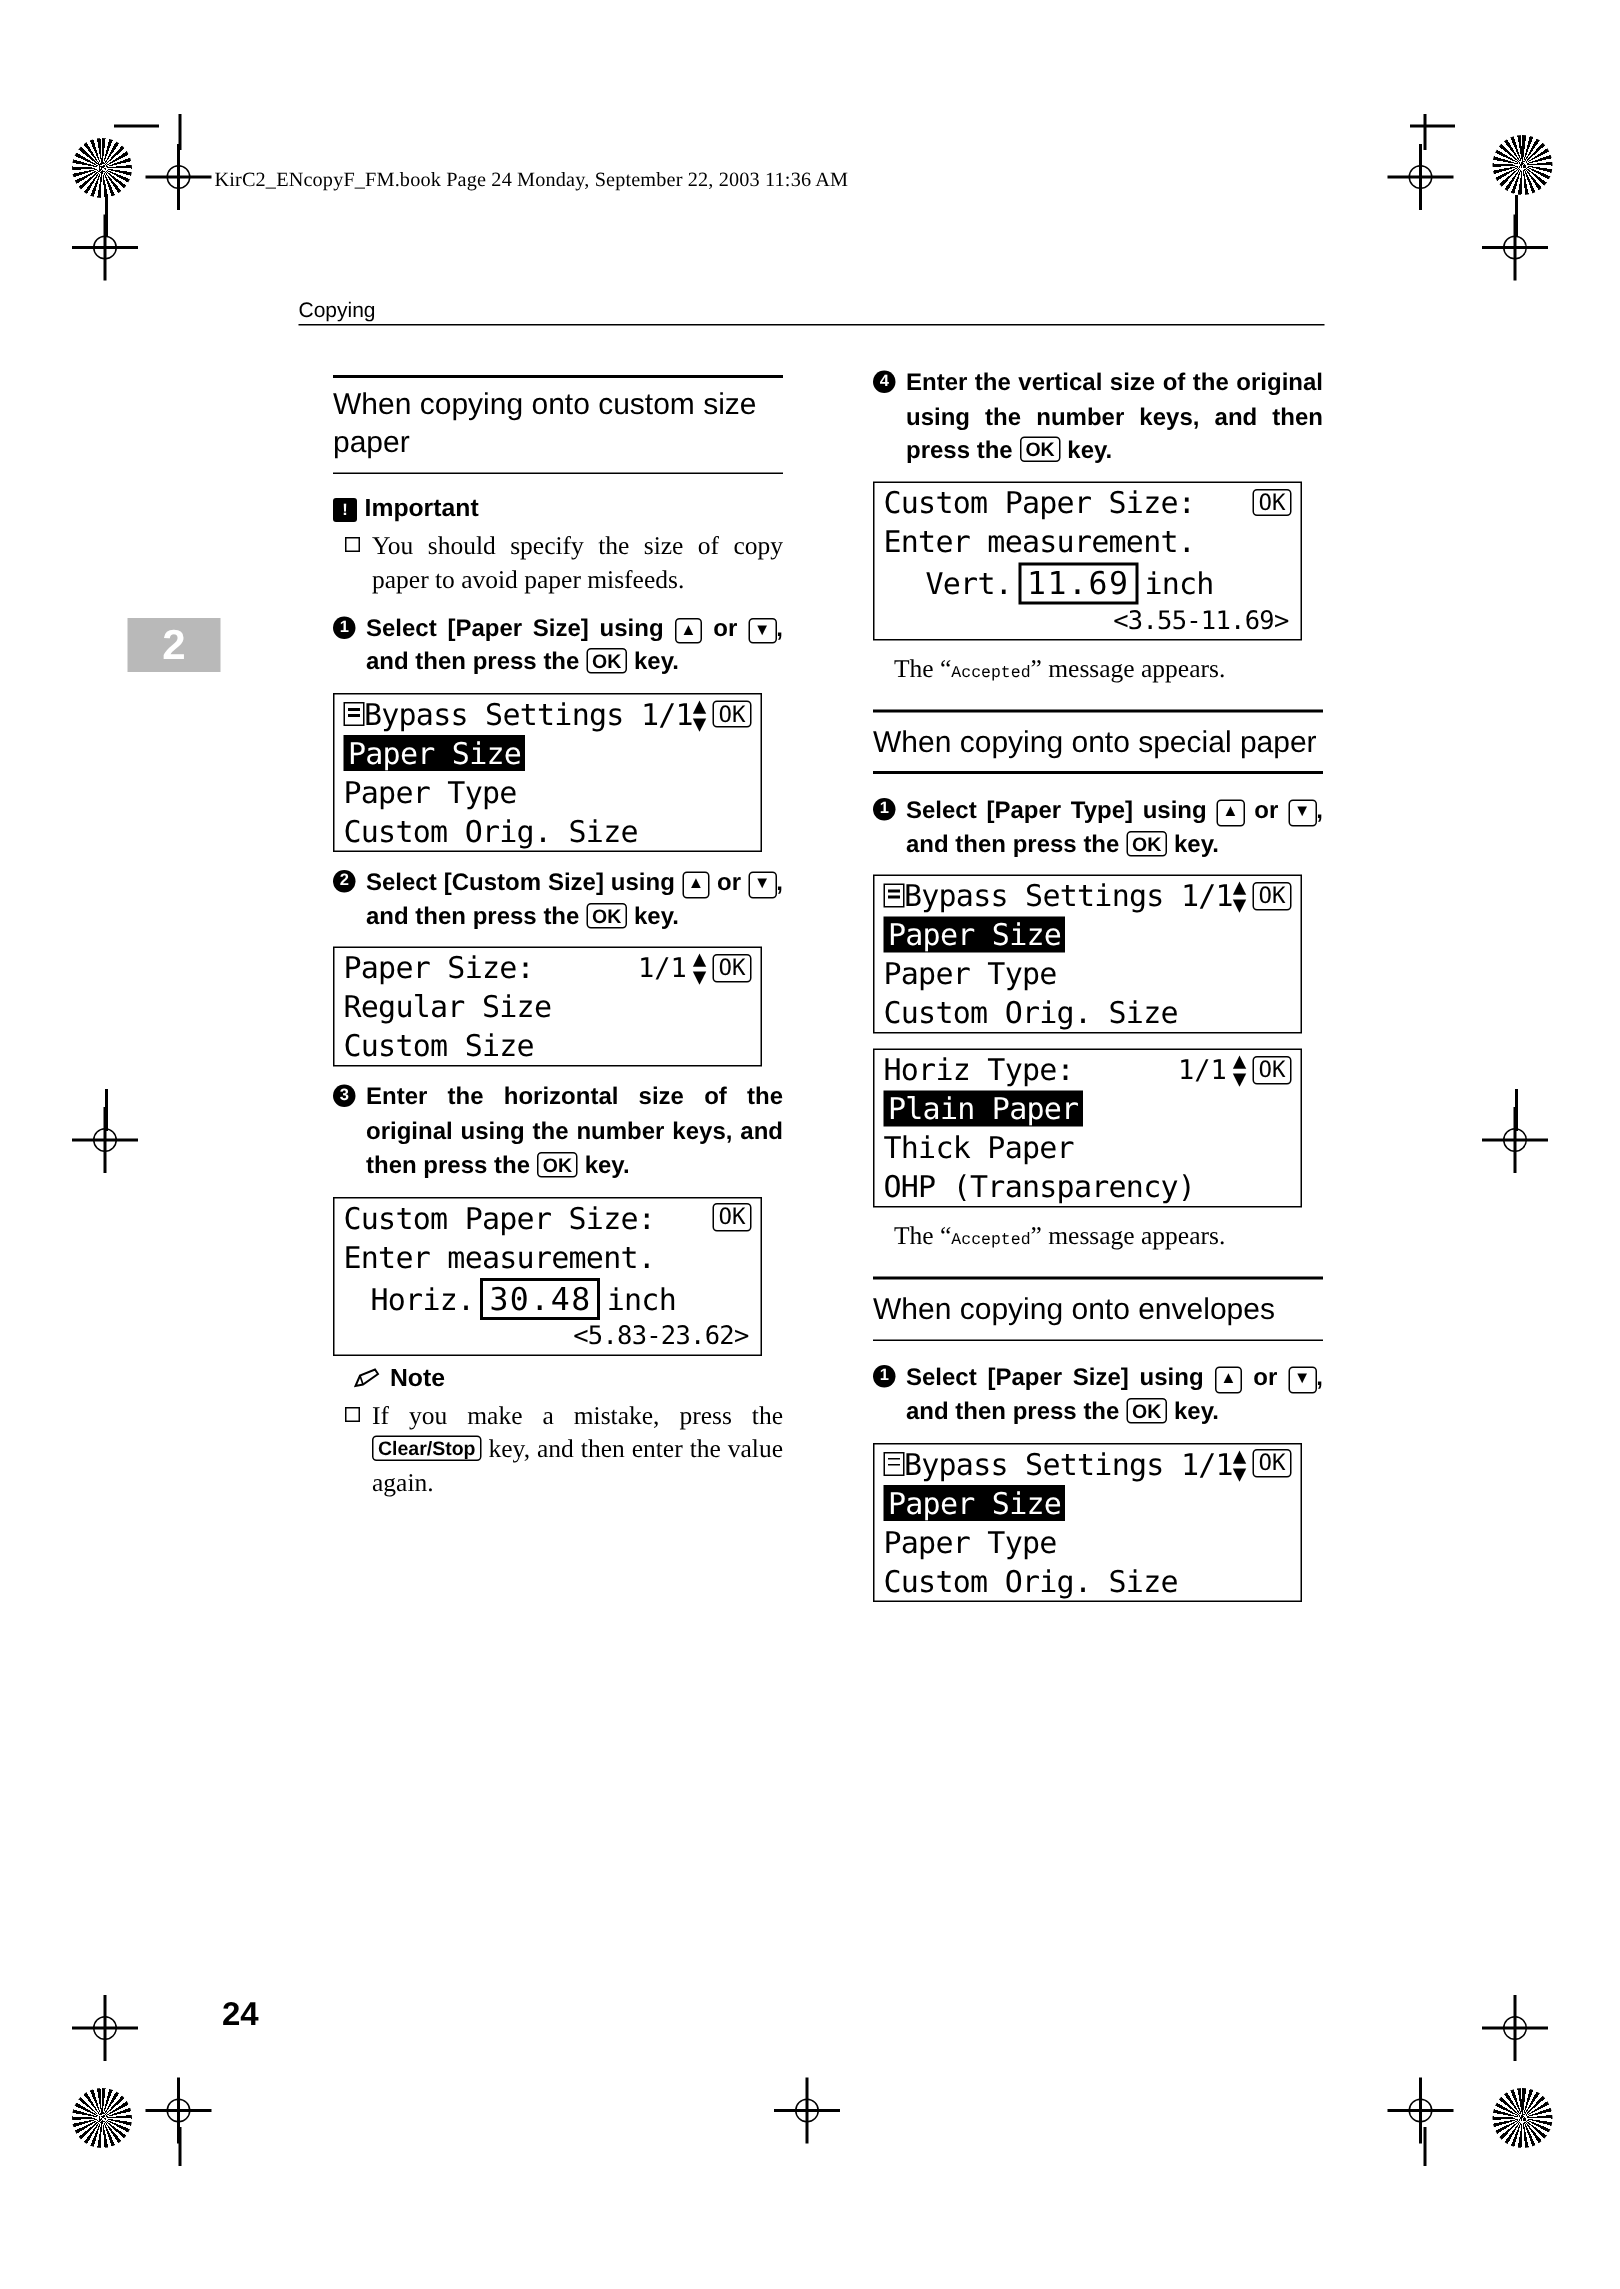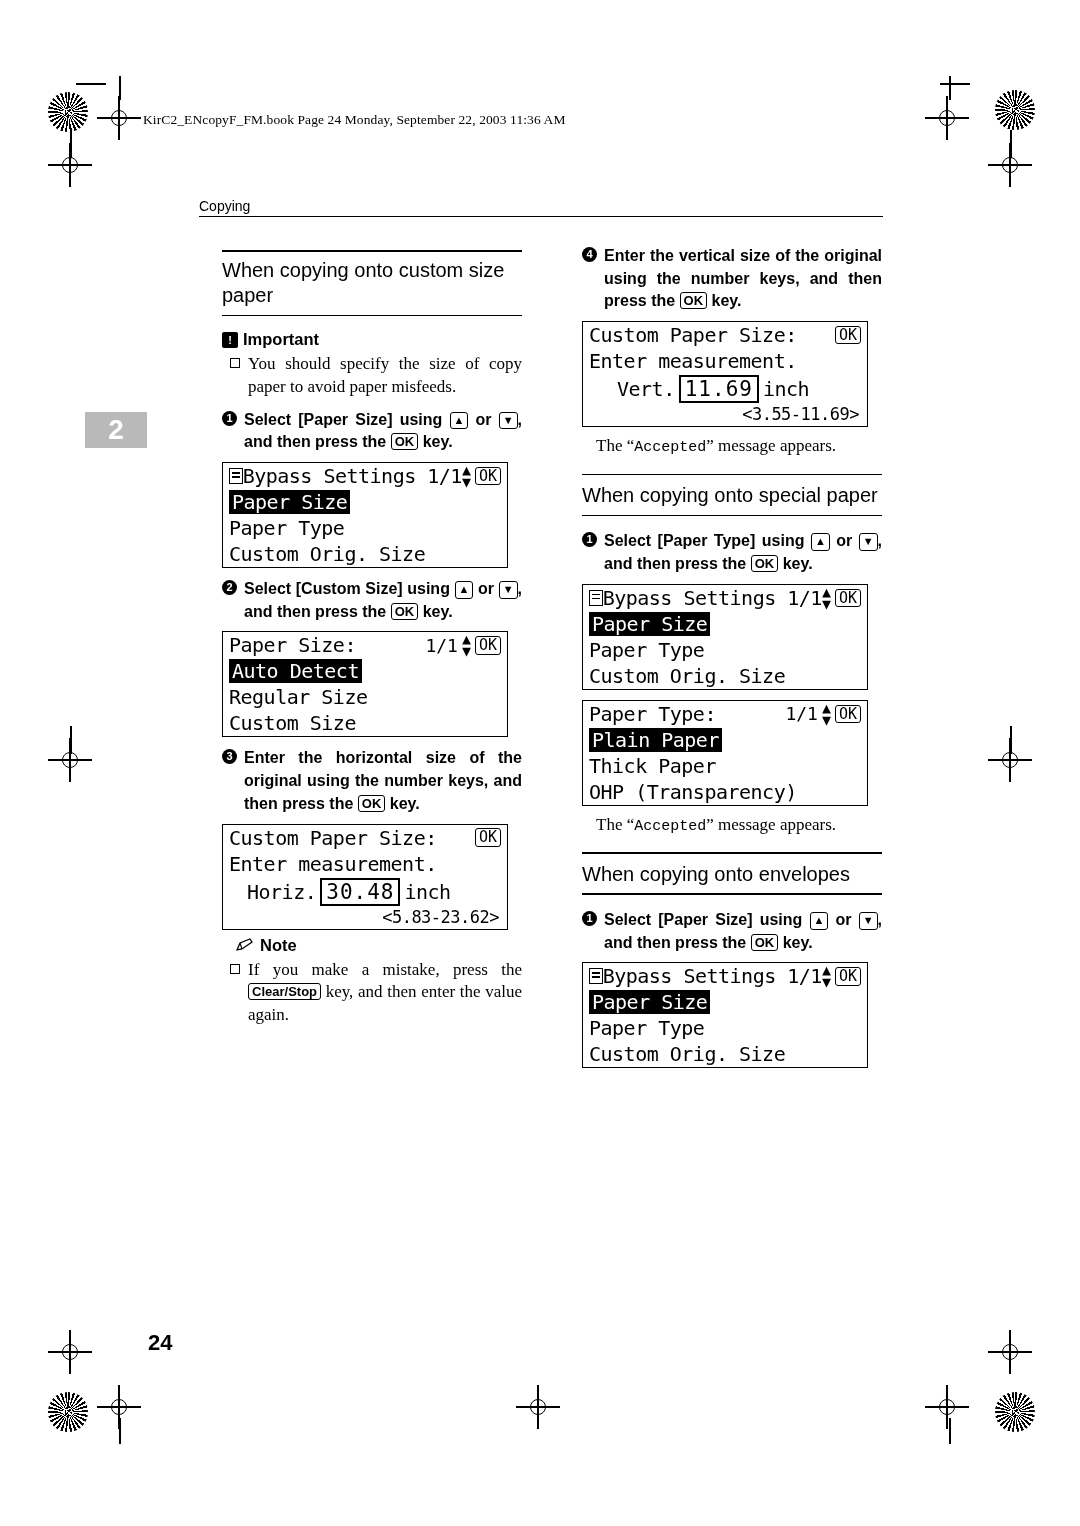--- a/index.html
+++ b/index.html
@@ -109,21 +109,21 @@
     position:relative;top:-1px;
   }
   .arrowkey{
     display:inline-block;border:1.4px solid #000;border-radius:3px;
     padding:0 3px;font-size:11px;position:relative;top:-1px;
   }
 
   .accepted{
     font-size:17px;line-height:1.3;margin:8px 0 0 14px;
   }
-  .mono{font-family:"Liberation Mono",monospace;font-size:15px;margin-top:40px;}
+  .mono{font-family:"Liberation Mono",monospace;font-size:11px;margin-top:40px;}
 
   
   .lcd{
     border:1.8px solid #000;background:#fff;margin:8px 14px 6px 0;
     font-family:"DejaVu Sans Mono",monospace;
     color:#000;position:relative;
   }
   .lcd .row{display:flex;align-items:center;padding:1px 6px;white-space:nowrap;}
   .lcd .title{font-size:20px;letter-spacing:-0.5px;display:flex;align-items:center;gap:3px;}
   .lcd .hl{background:#000;color:#fff;padding:0 3px;}
@@ -261,21 +261,20 @@
 
     <div class="lcd">
       <div class="row">
         <span class="title">Paper Size:</span>
         <span class="rt">
           <span>1/1</span>
           <span class="updown">▲<br>▼</span>
           <span class="okbox">OK</span>
         </span>
       </div>
-      <div class="item"><span class="hl">Auto Detect</span></div>
       <div class="item">Regular Size</div>
       <div class="item">Custom Size</div>
     </div>
 
     <div class="step">
       <span class="num">3</span>
       <span>Enter the horizontal size of the original using the number keys, and then press the <span class="hardkey">OK</span> key.</span>
     </div>
 
     <div class="lcd">
@@ -353,21 +352,21 @@
       <div class="item">Paper Type</div>
       <div class="item">Custom Orig. Size</div>
     </div>
 
     <div class="step">
       <span class="num">2</span>
     </div>
 
     <div class="lcd">
       <div class="row">
-        <span class="title">Paper Type:</span>
+        <span class="title">Horiz Type:</span>
         <span class="rt">
           <span>1/1</span>
           <span class="updown">▲<br>▼</span>
           <span class="okbox">OK</span>
         </span>
       </div>
       <div class="item"><span class="hl">Plain Paper</span></div>
       <div class="item">Thick Paper</div>
       <div class="item">OHP (Transparency)</div>
     </div>

